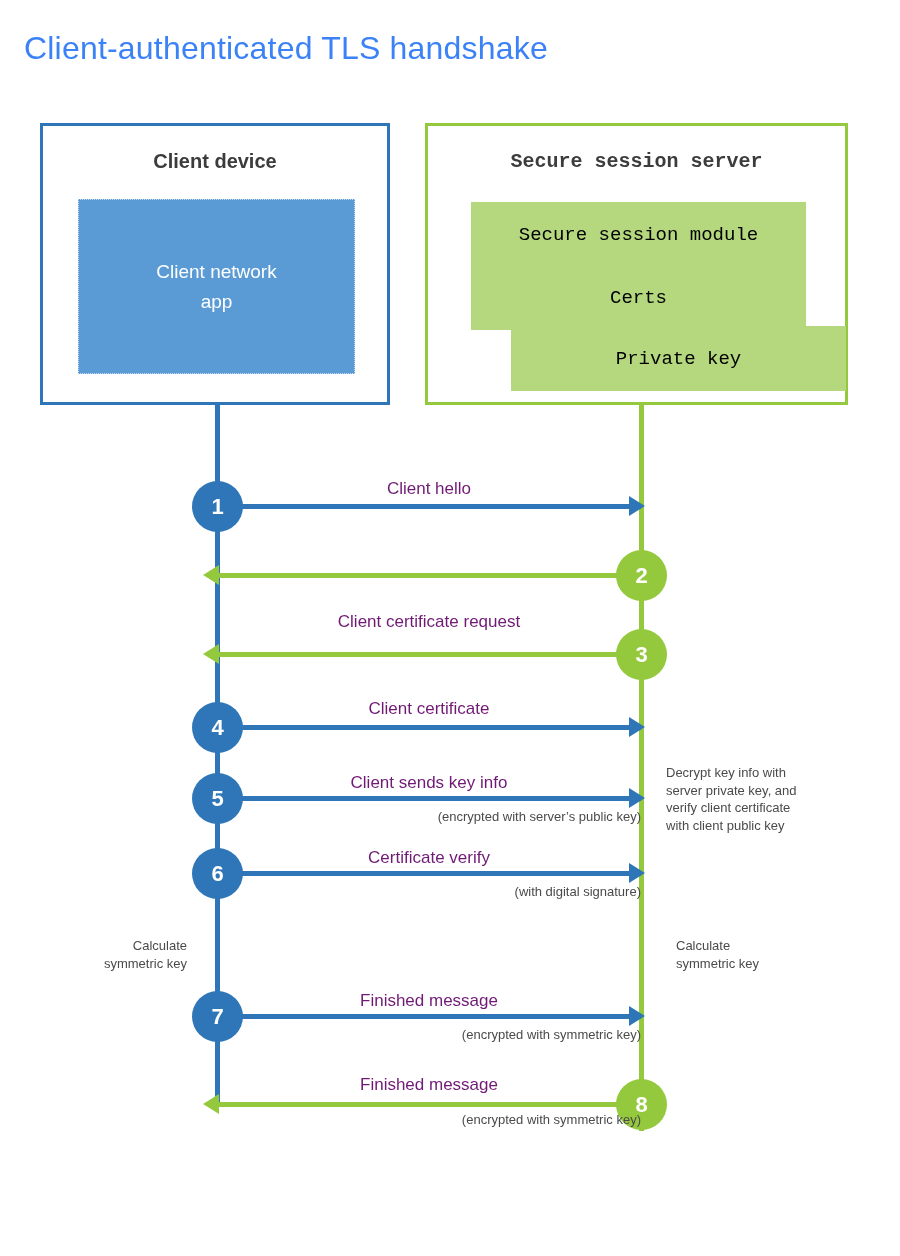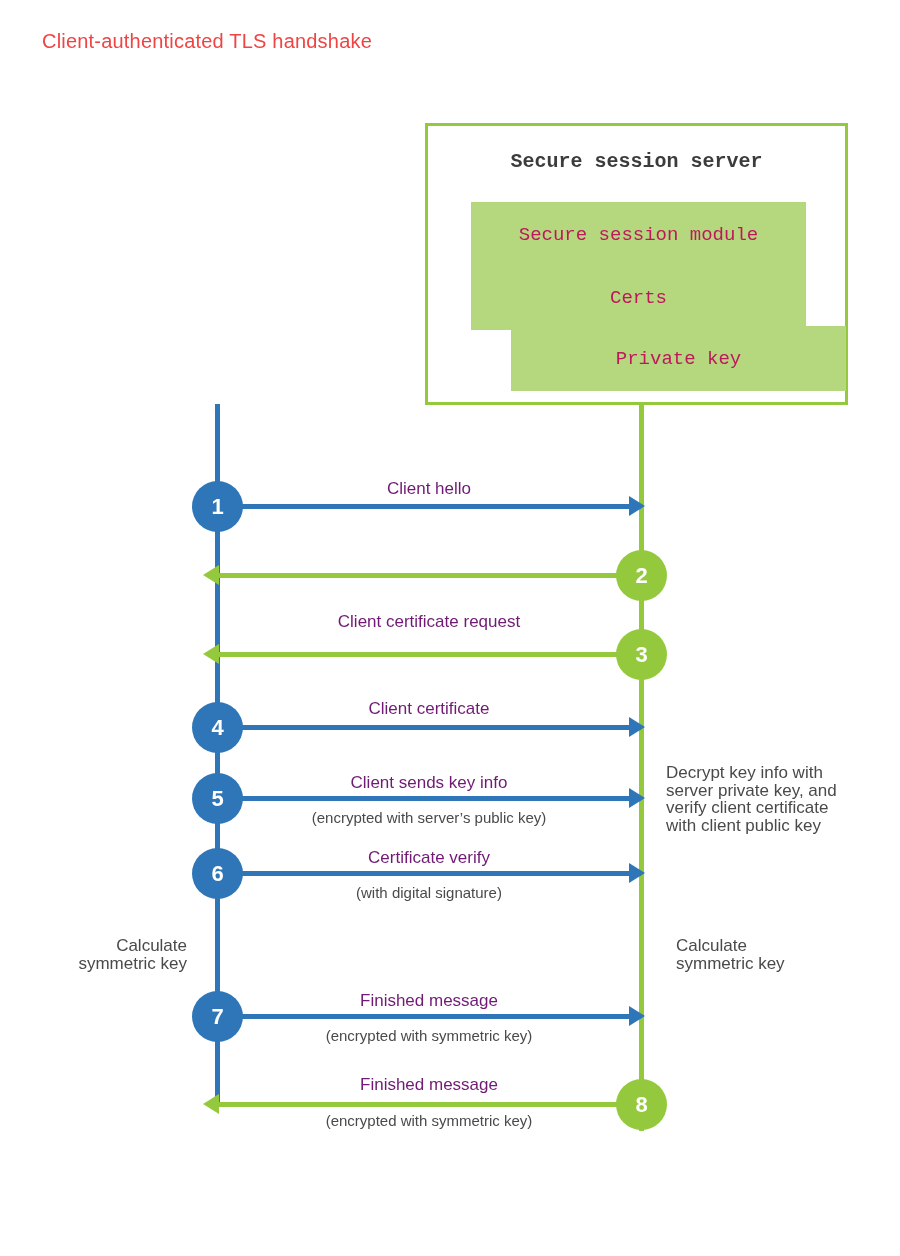--- a/index.html
+++ b/index.html
@@ -7,25 +7,25 @@
   body { font-family: "Liberation Sans", "DejaVu Sans", sans-serif; }
   .canvas {
     position: relative;
     width: 900px;
     height: 1256px;
     background: #ffffff;
     overflow: hidden;
   }
   .title {
     position: absolute;
-    left: 42px;
+    left: 24px;
     top: 30px;
-    font-size: 20px;
+    font-size: 32px;
     font-weight: 400;
-    color: #ef4444;
+    color: #3b82f6;
     letter-spacing: 0.2px;
   }
   
   .actor-box {
     position: absolute;
     top: 123px;
     height: 282px;
     background: #ffffff;
     border: 3px solid;
   }
@@ -52,21 +52,21 @@
     color: #ffffff;
     font-size: 19px;
     line-height: 1.55;
     white-space: pre-line;
   }
   .server-module {
     position: absolute;
     left: 43px;
     width: 335px; height: 65px;
     background: #B5D87E;
-    color: #be185d;
+    color: #000000;
     font-size: 19px;
     display: flex;
     align-items: center;
     justify-content: center;
     text-align: center;
   }
   .server-module.m0 { top: 76px; }
   .server-module.m1 { top: 139px; }
   .server-module.m2 { top: 200px; margin-left: 40px; }
   
@@ -108,43 +108,48 @@
     left: 217px;
     width: 424px;
     text-align: center;
     font-size: 17px;
     color: #701a75;
   }
   .msg-sublabel {
     position: absolute;
     left: 217px;
     width: 424px;
-    text-align: center;
-    font-size: 15px;
+    text-align: right;
+    font-size: 13px;
     color: #4A4A4A;
   }
   
   .note {
     position: absolute;
-    font-size: 17px;
+    font-size: 13px;
     line-height: 17.5px;
     color: #4A4A4A;
     white-space: pre-line;
   }
   .note.decrypt { left: 666px; top: 764px; width: 175px; text-align: left; }
   .note.calc-left { left: 40px; top: 937px; width: 147px; text-align: right; }
   .note.calc-right { left: 676px; top: 937px; width: 150px; text-align: left; }
 </style>
 </head>
 <body>
 
 <div class="canvas">
 
   <div class="title">Client-authenticated TLS handshake</div>
 
+  <div class="actor-box client">
+    <div class="actor-heading">Client device</div>
+    <div class="client-app">Client network
+app</div>
+  </div>
 
   <div class="actor-box server">
     <div class="actor-heading">Secure session server</div>
     <div class="server-module m0">Secure session module</div>
     <div class="server-module m1">Certs</div>
     <div class="server-module m2">Private key</div>
   </div>
 
   <div class="lifeline blue"></div>
   <div class="lifeline green"></div>

